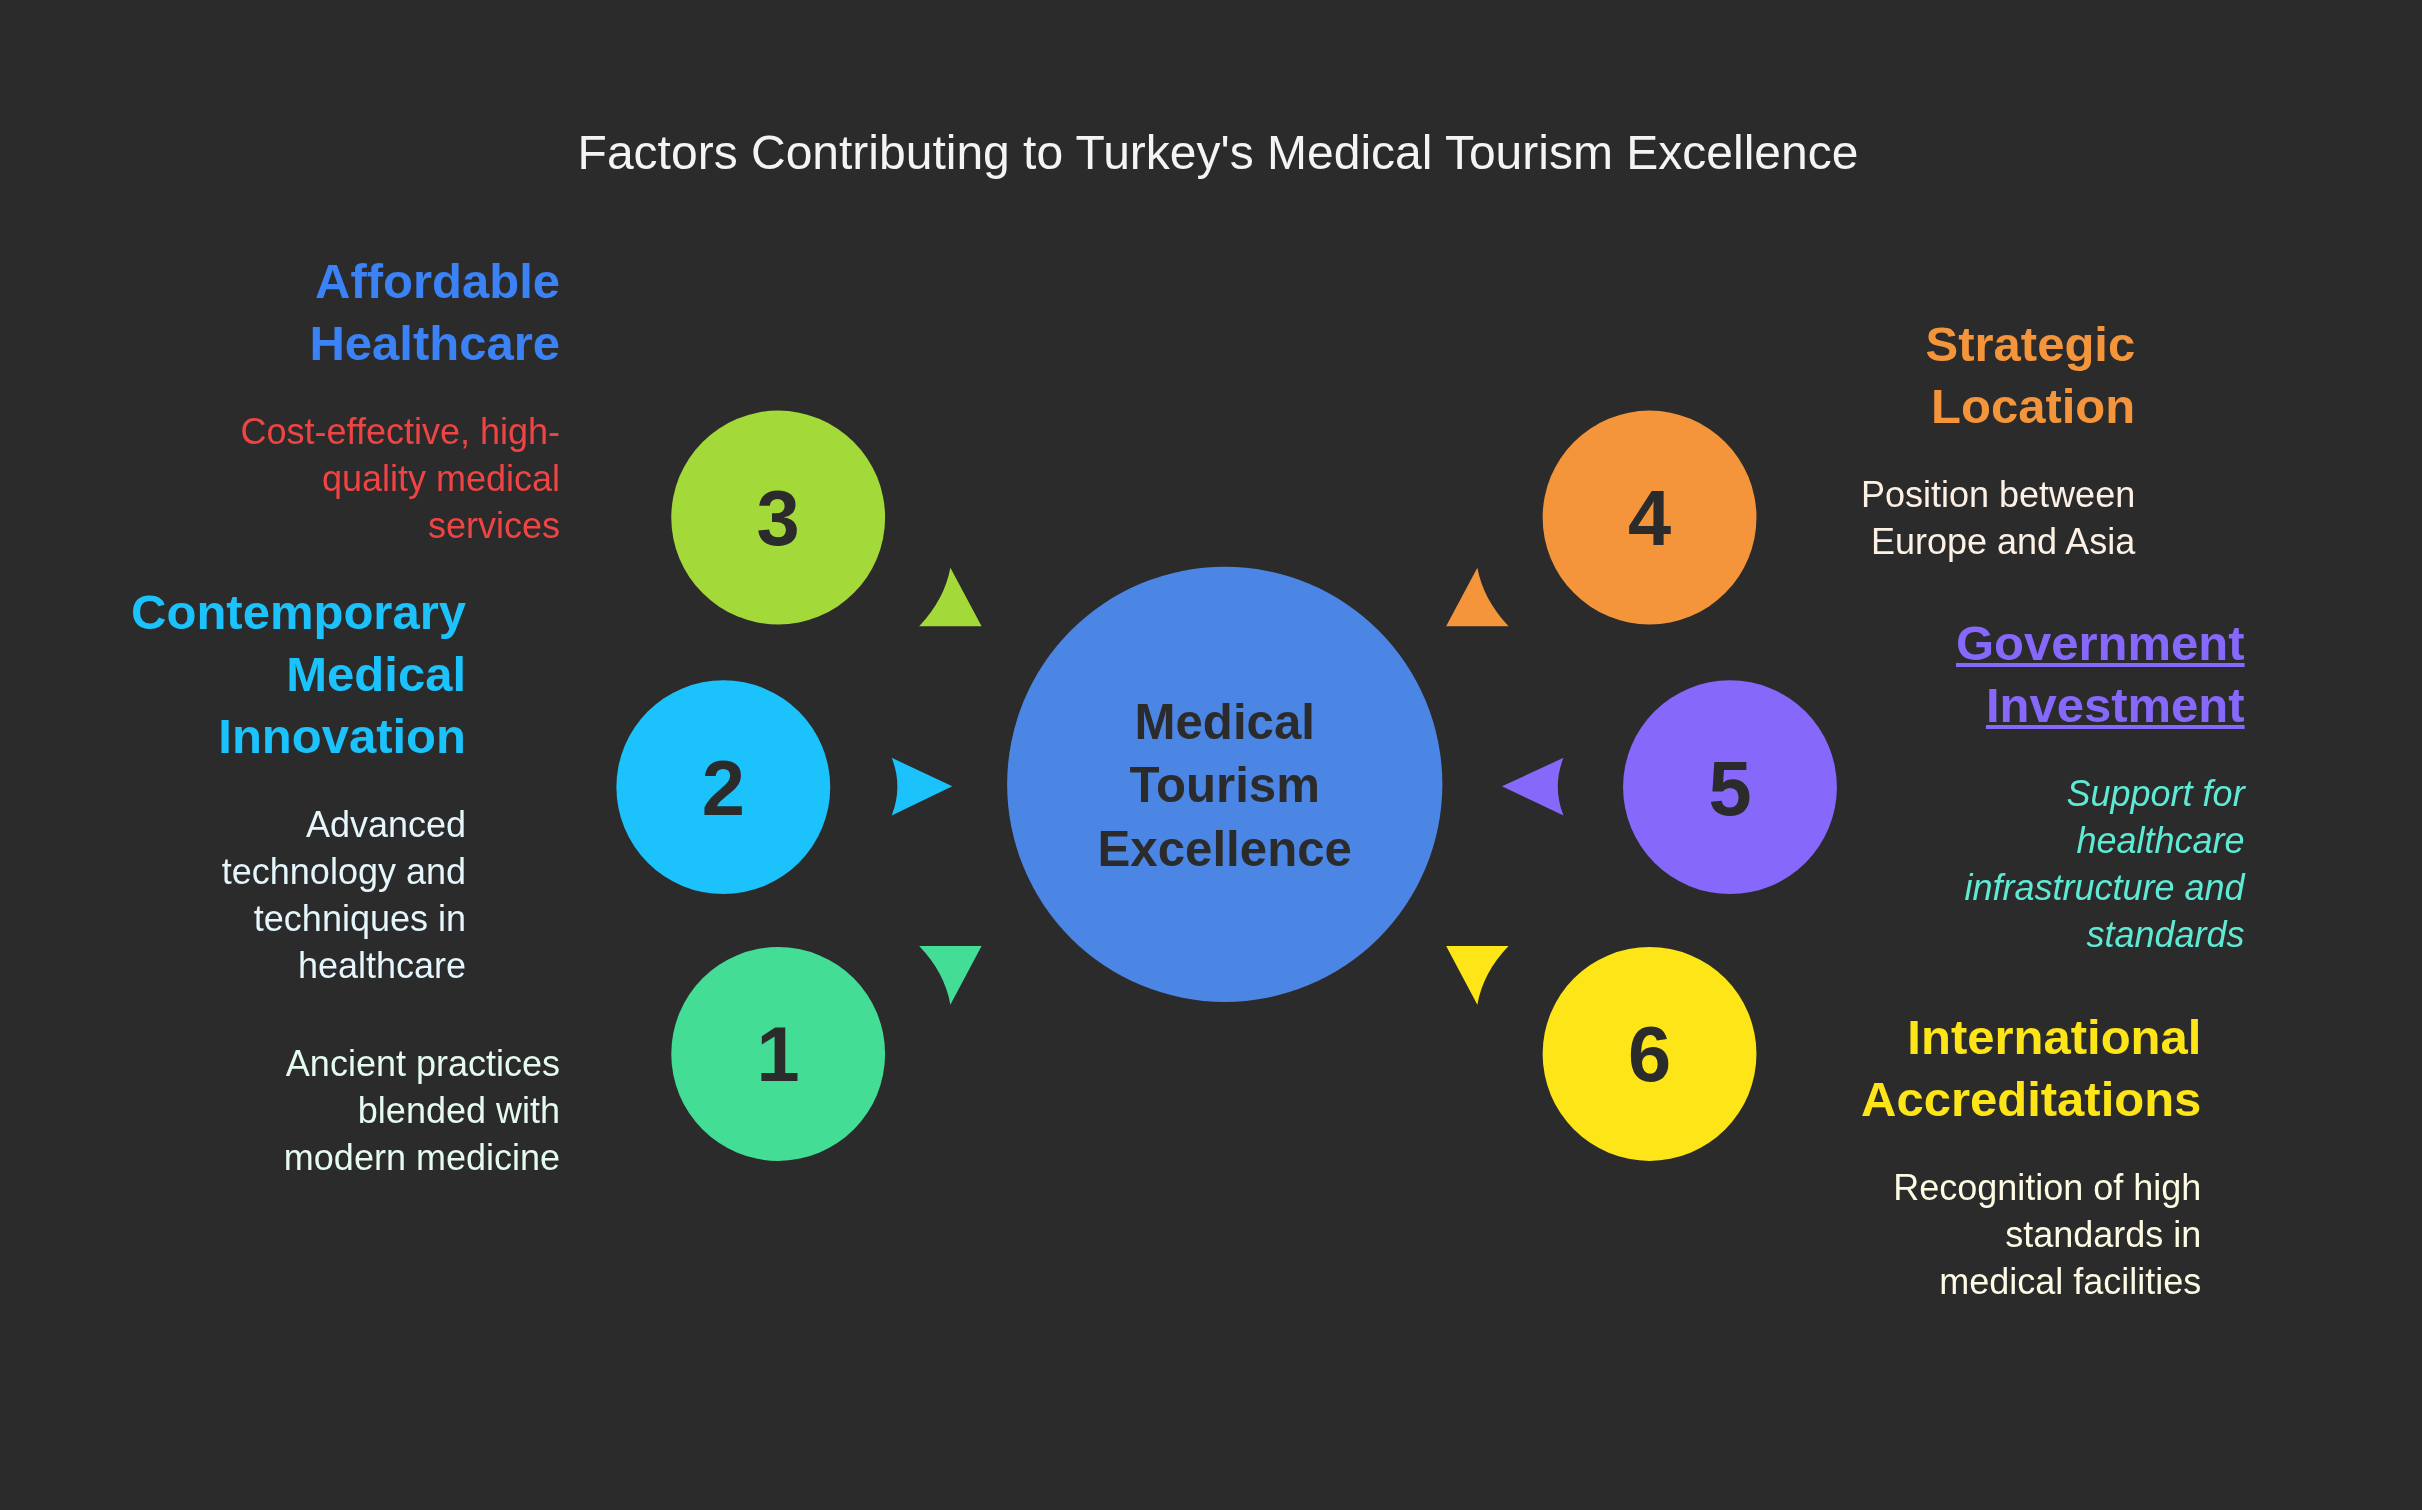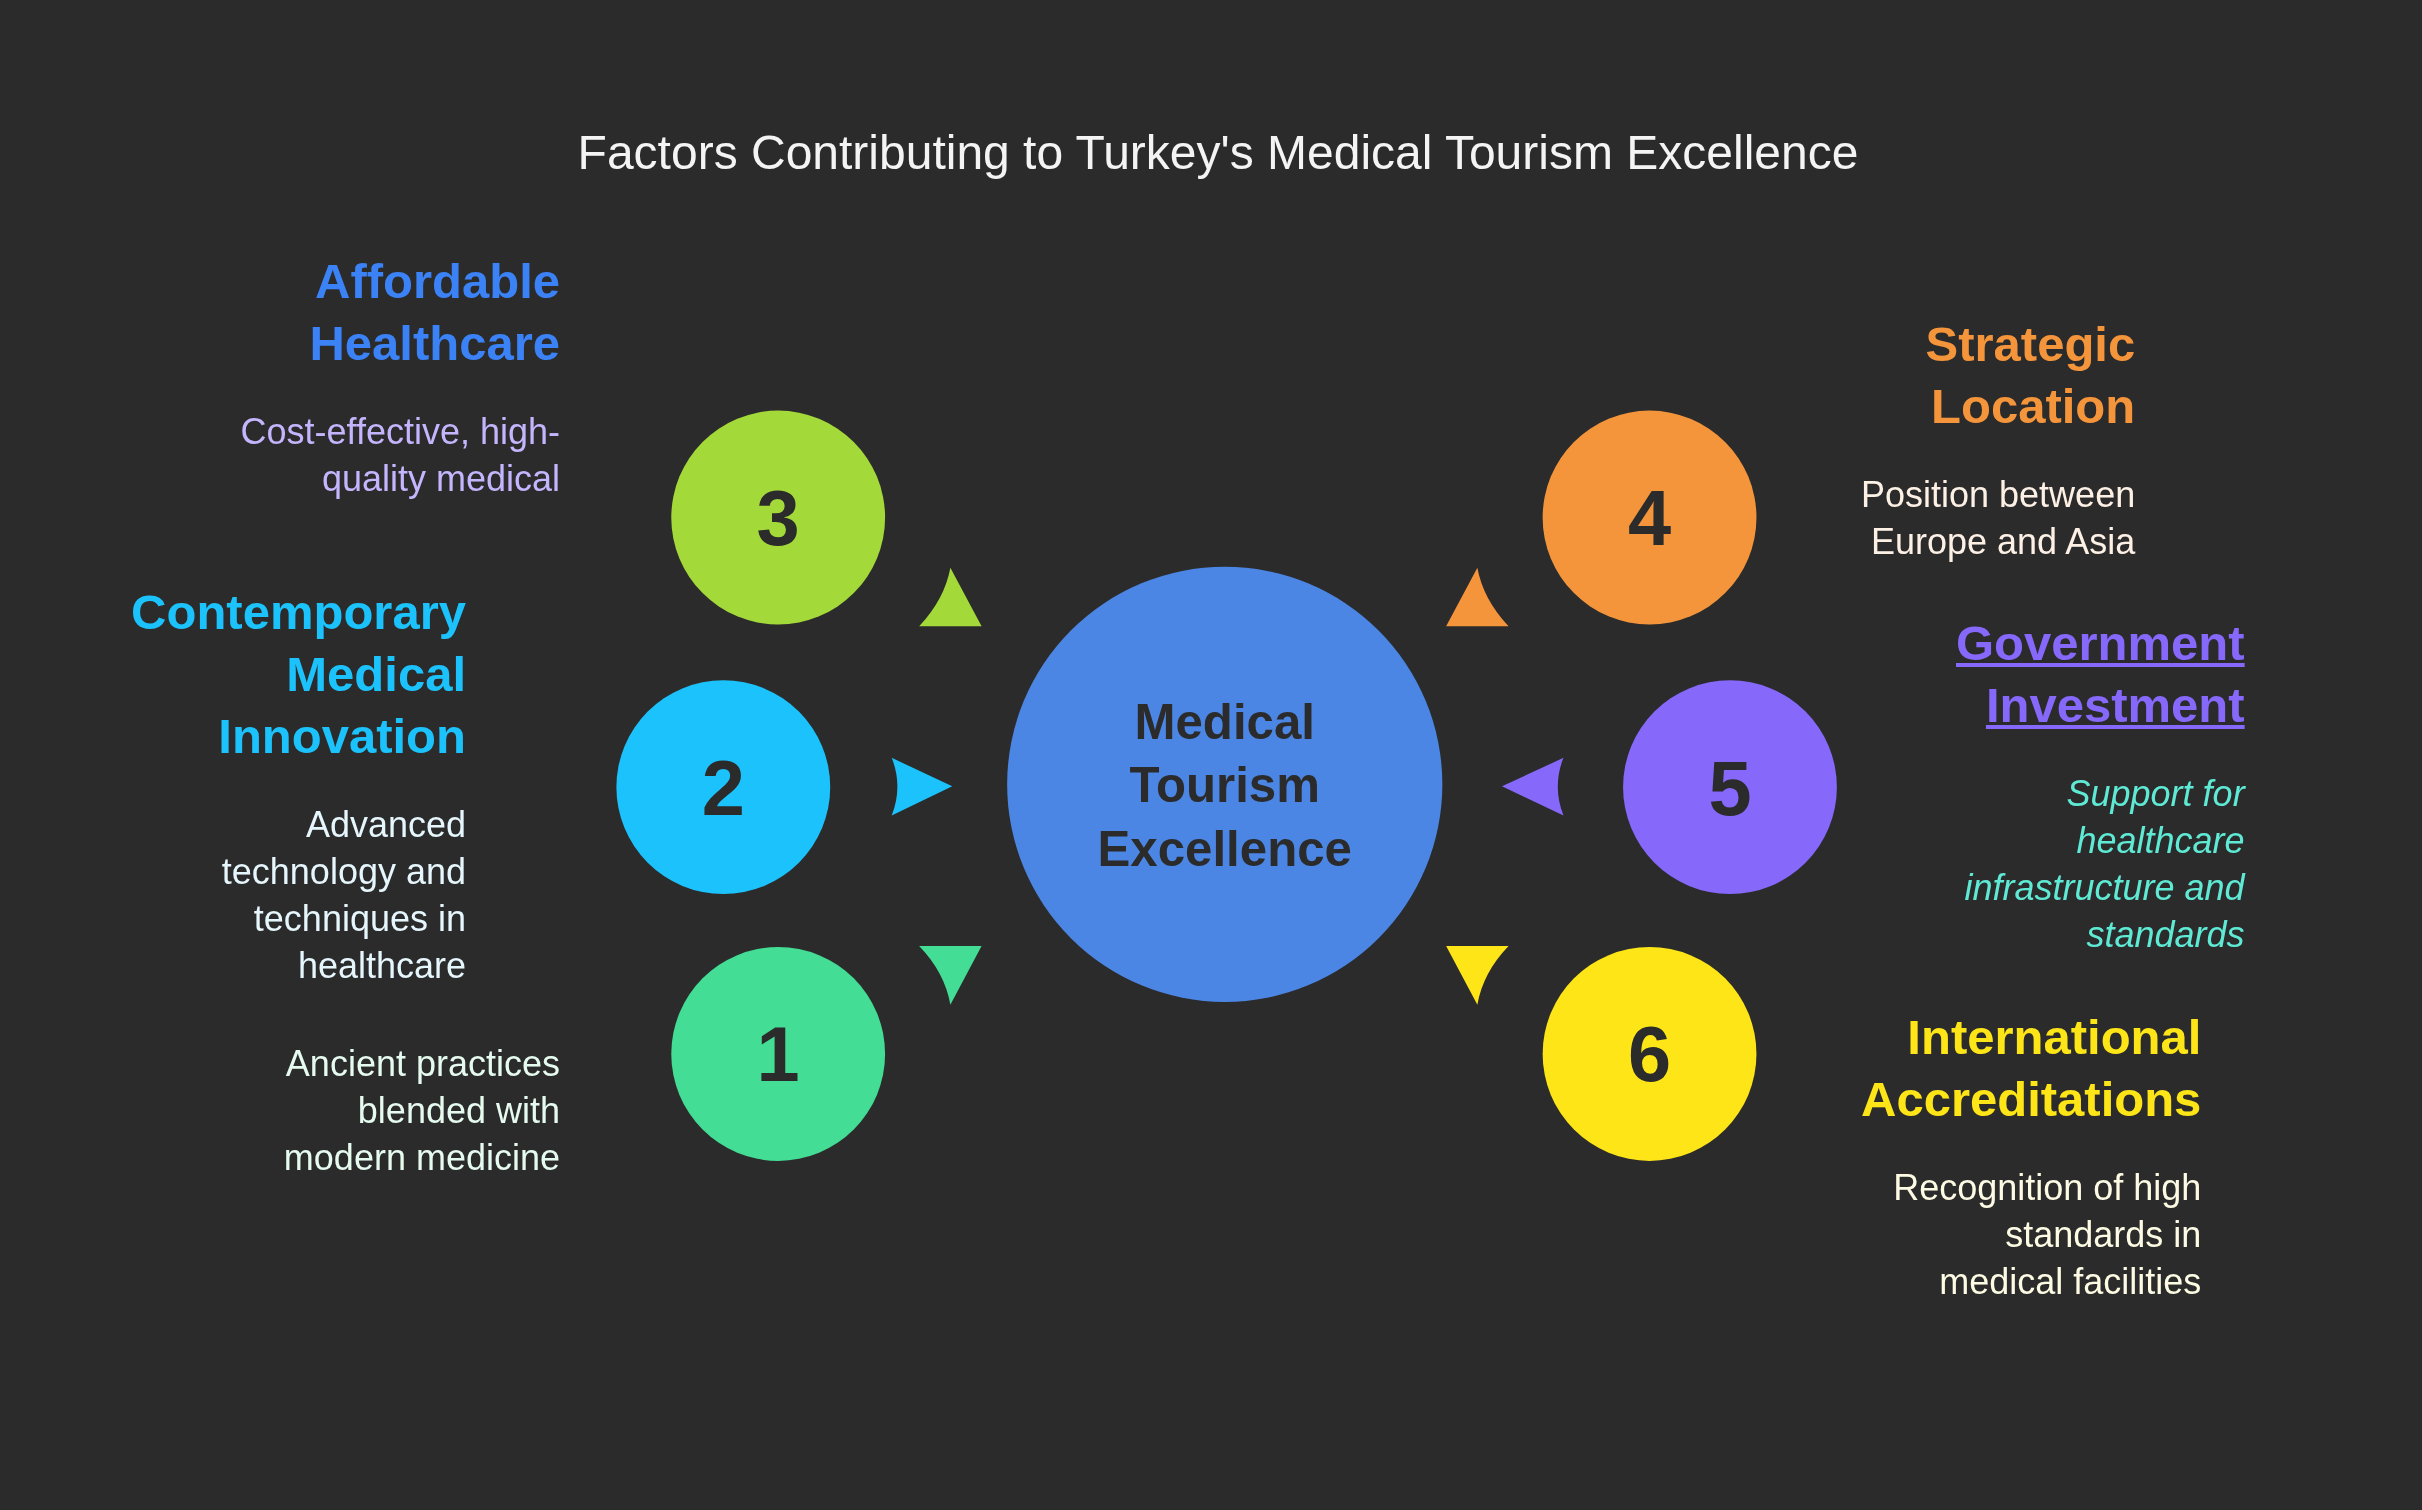--- a/index.html
+++ b/index.html
@@ -108,23 +108,24 @@
     <text class="circle-number" text-anchor="middle" x="1743" y="1143">6</text>
     <path class="arrow" d="M 1528 1000 L 1594 1000 Q 1567 1028 1561 1062 Z" fill="#fde517"></path>
   </g>
 </svg>
 
 <div class="block left" style="right: 1863px; top: 250px;">
   <div class="heading" style="color: #3b82f6;">
     <div>Affordable</div>
     <div>Healthcare</div>
   </div>
-  <div class="desc" style="color: #c4b5fd;">
+  <div class="desc" style="color: #ef4444;">
     <div>Cost-effective, high-</div>
     <div>quality medical</div>
+    <div>services</div>
   </div>
 </div>
 
 <div class="block left" style="right: 1957px; top: 581px; margin-left: 6px;">
   <div class="heading" style="color: rgb(28, 194, 251);">
     <div>Contemporary</div>
     <div>Medical</div>
     <div>Innovation</div>
   </div>
   <div class="desc" style="color: rgb(230, 246, 253);">

